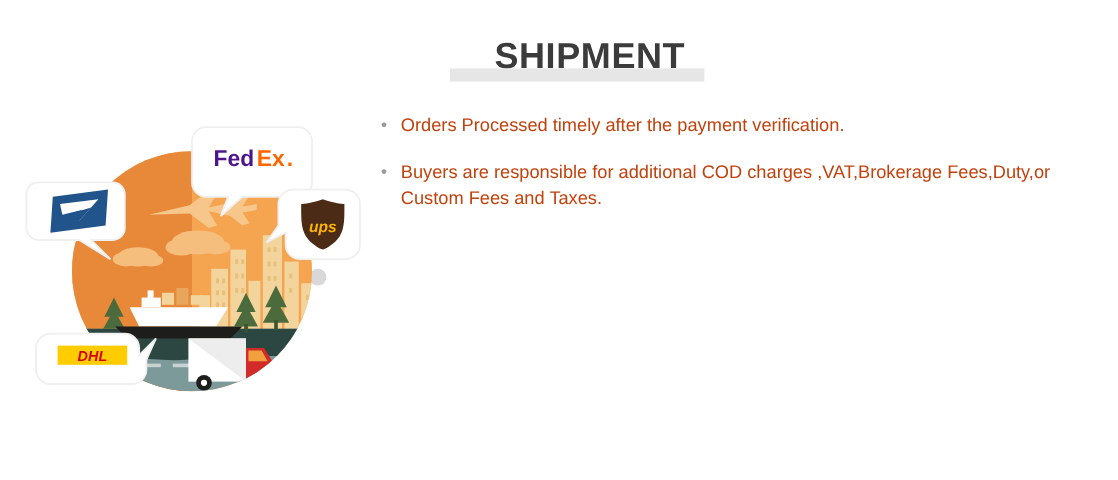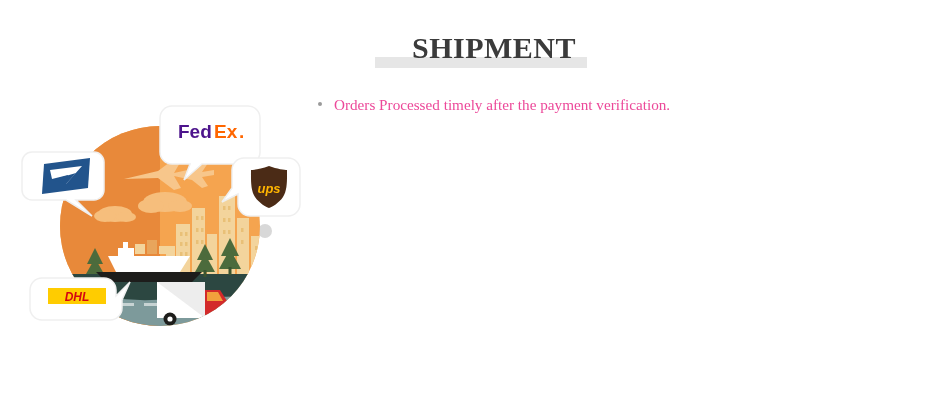--- a/index.html
+++ b/index.html
@@ -10,21 +10,21 @@
     overflow:hidden;
     position:relative;
   }
   .page{position:relative;width:932px;height:400px;}
 
   
   .illus{position:absolute;left:20px;top:96px;width:290px;height:260px;}
   .illus svg{display:block;}
 
   
-  .content{position:absolute;left:318px;top:24px;width:580px;height:350px;font-family:Liberation Serif, serif;}
+  .content{position:absolute;left:318px;top:24px;width:580px;height:350px;}
 
   .title-wrap{position:relative;height:56px;margin-left:52px;}
   .title-band{
     position:absolute;left:5px;top:33px;width:212px;height:11px;
     background:#e6e6e6;
   }
   .title{
     position:relative;
     font-size:30px;font-weight:bold;color:#3b3b3b;
     letter-spacing:.5px;
@@ -32,21 +32,21 @@
     margin:0;padding-left:42px;
     z-index:2;
     display:inline-block;
   }
 
   ul.bullets{list-style:none;margin:0;padding:0;margin-top:14px;}
   ul.bullets li{
     position:relative;
     padding-left:16px;
     margin-bottom:17px;
-    color:#ec4899;
+    color:#c2410c;
     font-size:15.2px;
     line-height:22px;
     max-width:556px;
   }
   ul.bullets li .dot{
     position:absolute;left:0;top:8px;
     width:4px;height:4px;border-radius:50%;
     background:#9a9a9a;
   }
 </style>
@@ -213,16 +213,20 @@
     <div class="title-wrap">
       <div class="title-band"></div>
       <h1 class="title">SHIPMENT</h1>
     </div>
 
     <ul class="bullets">
       <li>
         <span class="dot"></span>
         <span>Orders Processed timely after the payment verification.</span>
       </li>
+      <li>
+        <span class="dot"></span>
+        <span>Buyers are responsible for additional COD charges ,VAT,Brokerage Fees,Duty,or Custom Fees and Taxes.</span>
+      </li>
     </ul>
 
   </div>
 </div>
 
 </body></html>

